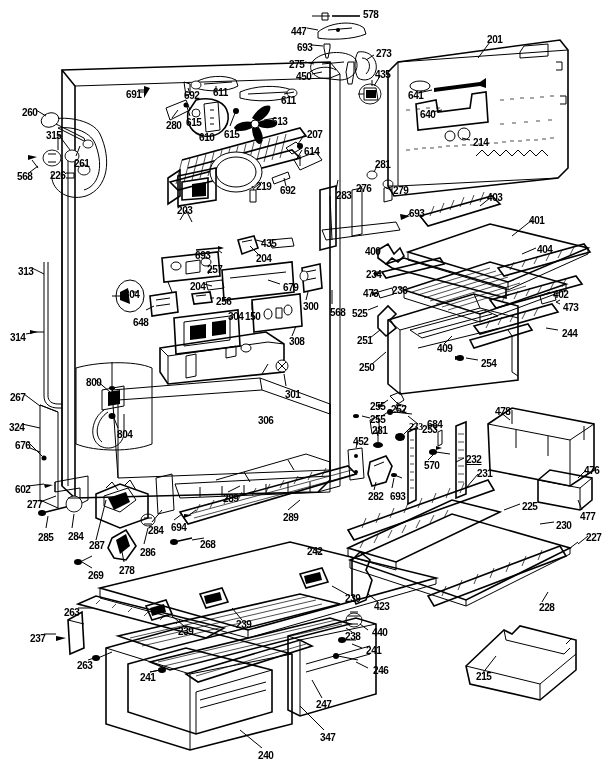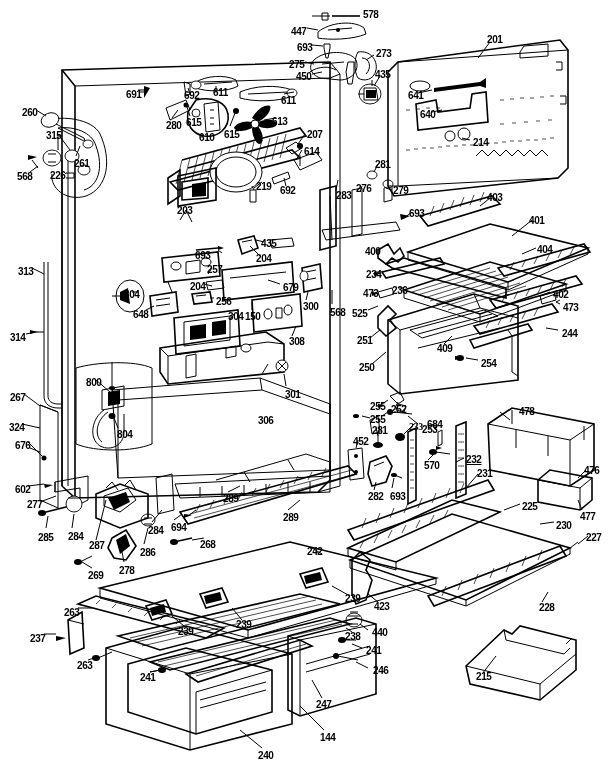--- a/index.html
+++ b/index.html
@@ -716,21 +716,21 @@
       <span class="lbl" style="left: 481px; top: 359px;">254</span>
       <span class="lbl" style="left: 18px; top: 267px;">313</span>
       <span class="lbl" style="left: 10px; top: 333px;">314</span>
       <span class="lbl" style="left: 195px; top: 251px;">693</span>
       <span class="lbl" style="left: 207px; top: 265px;">257</span>
       <span class="lbl" style="left: 261px; top: 239px;">435</span>
       <span class="lbl" style="left: 256px; top: 254px;">204</span>
       <span class="lbl" style="left: 190px; top: 282px;">204</span>
       <span class="lbl" style="left: 216px; top: 297px;">256</span>
       <span class="lbl" style="left: 124px; top: 290px;">304</span>
-      <span class="lbl" style="left: 133px; top: 310px;">648</span>
+      <span class="lbl" style="left: 133px; top: 318px;">648</span>
       <span class="lbl" style="left: 228px; top: 312px;">304</span>
       <span class="lbl" style="left: 245px; top: 312px;">150</span>
       <span class="lbl" style="left: 283px; top: 283px;">679</span>
       <span class="lbl" style="left: 303px; top: 302px;">300</span>
       <span class="lbl" style="left: 330px; top: 308px;">568</span>
       <span class="lbl" style="left: 289px; top: 337px;">308</span>
       <span class="lbl" style="left: 258px; top: 376px; margin-top: 40px;">306</span>
       <span class="lbl" style="left: 285px; top: 390px;">301</span>
       <span class="lbl" style="left: 86px; top: 378px;">800</span>
       <span class="lbl" style="left: 117px; top: 430px;">804</span>
@@ -743,21 +743,21 @@
       <span class="lbl" style="left: 422px; top: 425px;">253</span>
       <span class="lbl" style="left: 372px; top: 426px;">281</span>
       <span class="lbl" style="left: 409px; top: 422px; font-family: Liberation Serif, serif;">233</span>
       <span class="lbl" style="left: 427px; top: 420px;">684</span>
       <span class="lbl" style="left: 353px; top: 437px;">452</span>
       <span class="lbl" style="left: 424px; top: 461px;">570</span>
       <span class="lbl" style="left: 466px; top: 455px; text-decoration: underline;">232</span>
       <span class="lbl" style="left: 477px; top: 469px;">231</span>
       <span class="lbl" style="left: 368px; top: 492px;">282</span>
       <span class="lbl" style="left: 390px; top: 492px;">693</span>
-      <span class="lbl" style="left: 495px; top: 407px; margin-left: 24px;">478</span>
+      <span class="lbl" style="left: 495px; top: 407px;">478</span>
       <span class="lbl" style="left: 584px; top: 466px;">476</span>
       <span class="lbl" style="left: 580px; top: 512px;">477</span>
       <span class="lbl" style="left: 522px; top: 502px;">225</span>
       <span class="lbl" style="left: 556px; top: 521px;">230</span>
       <span class="lbl" style="left: 586px; top: 533px;">227</span>
       <span class="lbl" style="left: 539px; top: 603px;">228</span>
       <span class="lbl" style="left: 374px; top: 602px;">423</span>
       <span class="lbl" style="left: 307px; top: 547px;">242</span>
       <span class="lbl" style="left: 15px; top: 485px;">602</span>
       <span class="lbl" style="left: 27px; top: 500px;">277</span>
@@ -777,18 +777,18 @@
       <span class="lbl" style="left: 77px; top: 661px;">263</span>
       <span class="lbl" style="left: 178px; top: 627px;">239</span>
       <span class="lbl" style="left: 236px; top: 620px;">239</span>
       <span class="lbl" style="left: 345px; top: 594px;">239</span>
       <span class="lbl" style="left: 140px; top: 673px;">241</span>
       <span class="lbl" style="left: 345px; top: 632px;">238</span>
       <span class="lbl" style="left: 372px; top: 628px;">440</span>
       <span class="lbl" style="left: 366px; top: 646px;">241</span>
       <span class="lbl" style="left: 373px; top: 666px;">246</span>
       <span class="lbl" style="left: 316px; top: 700px;">247</span>
-      <span class="lbl" style="left: 320px; top: 733px;">144</span>
+      <span class="lbl" style="left: 320px; top: 733px;">347</span>
       <span class="lbl" style="left: 258px; top: 751px;">240</span>
       <span class="lbl" style="left: 476px; top: 672px;">215</span>
     </div>
 
 </div>
 
 </body></html>

